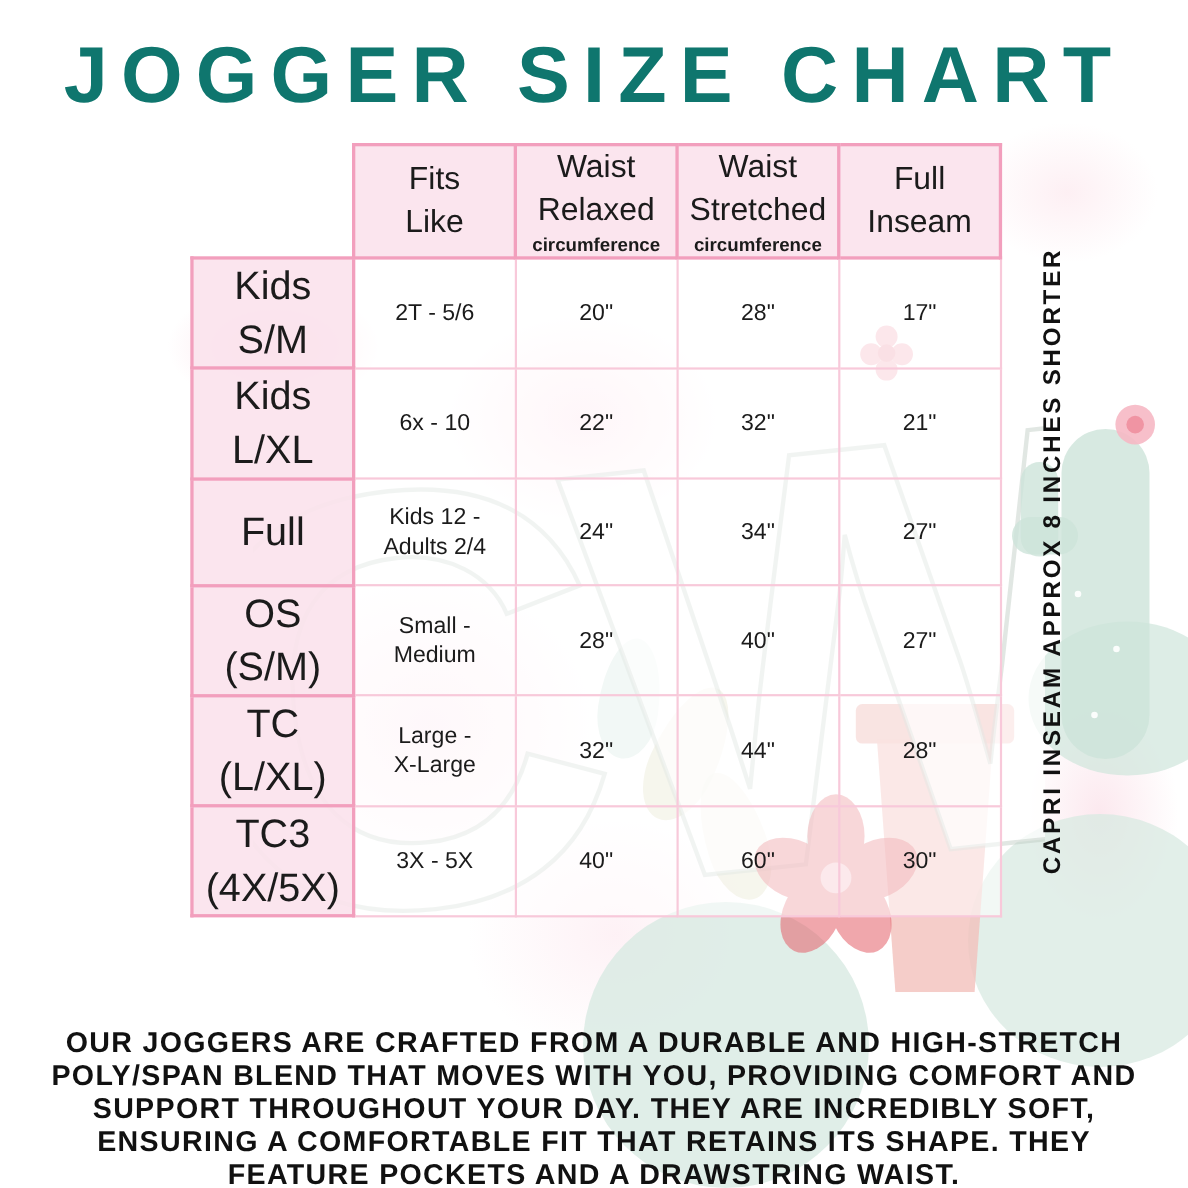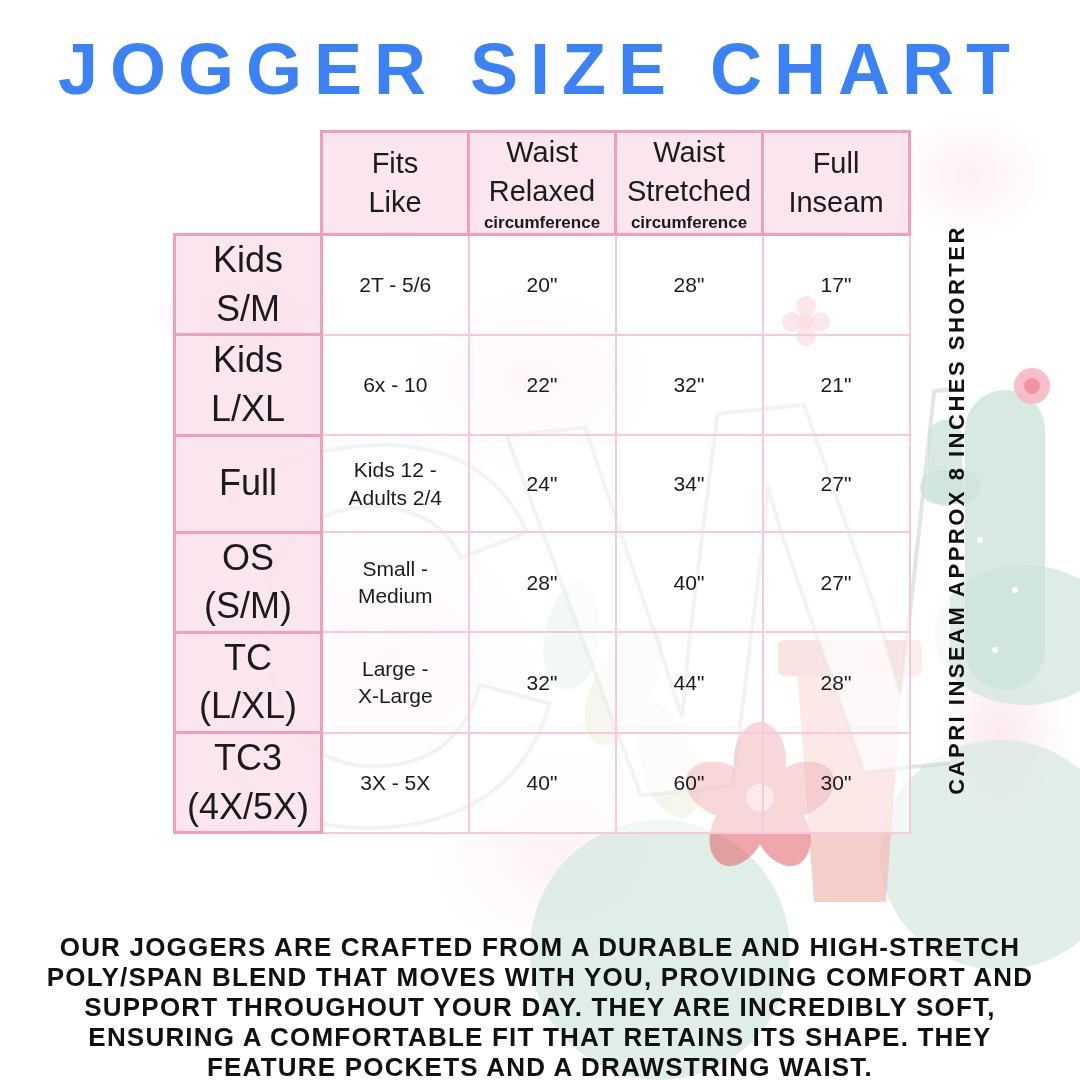--- a/index.html
+++ b/index.html
@@ -26,21 +26,21 @@
        clip-path:polygon(6% 0,94% 0,80% 100%,20% 100%);}
   .potrim{position:absolute;left:778px;top:640px;width:144px;height:36px;background:#f0b9b4;opacity:.85;border-radius:6px;}
   svg.deco{position:absolute;}
 </style>
 </head>
 <body>
 
 <style>
   
   #title{position:absolute;top:28px;left:0;width:1080px;text-align:center;z-index:2;
-         font-size:72px;font-weight:700;letter-spacing:12px;color:#3b82f6;}
+         font-size:72px;font-weight:700;letter-spacing:12px;color:#0f766e;}
 
   
   table#sizechart{position:absolute;left:173px;top:130px;z-index:1;border-collapse:collapse;table-layout:fixed;}
   #sizechart col{width:147px;}
   #sizechart td,#sizechart th{padding:0;text-align:center;vertical-align:middle;font-weight:500;}
   #sizechart tr{height:97px;margin-top:27px;}
   #sizechart tr.hrow{height:98px;}
   .corner{border:none;background:transparent;}
   th.hcell{background:rgba(251,227,237,.93);border:3px solid #f29fbd;font-weight:500;}
   th.rh{background:rgba(251,227,237,.93);border:3px solid #f29fbd;font-weight:500;}

